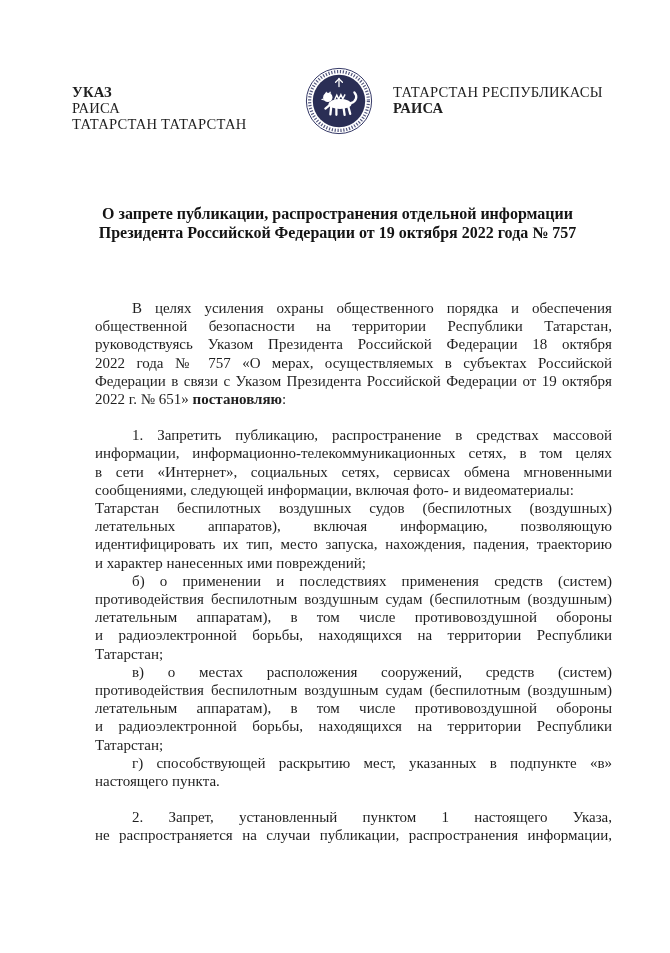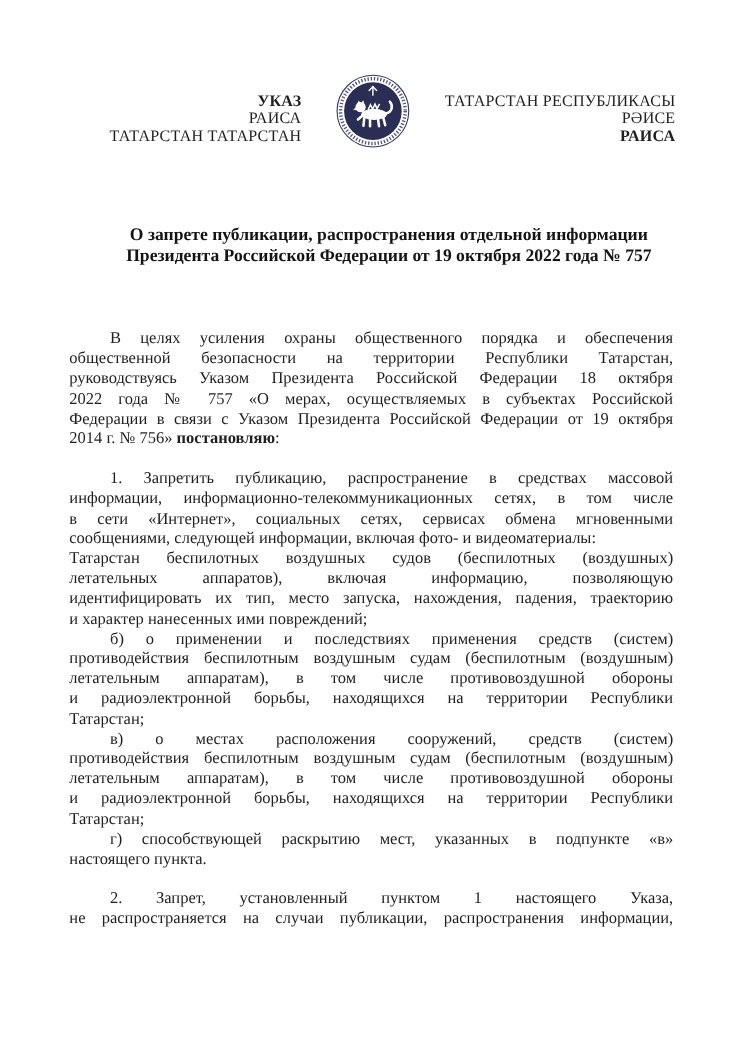--- a/index.html
+++ b/index.html
@@ -7,39 +7,39 @@
     position: relative;
     width: 670px;
     height: 953px;
     margin: 0 auto;
     background: #ffffff;
     font-family: "Liberation Serif", "DejaVu Serif", serif;
     color: #1f1f1f;
     overflow: hidden;
   }
   
-  .lh-block { position: absolute; text-align: right; font-size: 14.6px; line-height: 15.8px; letter-spacing: 0.2px; }
+  .lh-block { position: absolute; text-align: left; font-size: 14.6px; line-height: 15.8px; letter-spacing: 0.2px; }
   .lh-left  { left: 72px;  top: 85px; width: 202px; }
   .lh-right { left: 393px; top: 85px; width: 221px; }
   .lh-bold  { font-weight: bold; }
   .emblem { position: absolute; left: 304px; top: 66px; width: 70px; height: 70px; }
   
   .doc-title {
-    position: absolute; left: 79px; top: 204px; width: 549px;
+    position: absolute; left: 63px; top: 204px; width: 549px;
     text-align: center; font-weight: bold; font-size: 16px; line-height: 19.3px;
     color: #141414;
   }
   
   .doc-body {
     position: absolute; left: 63px; top: 299px; width: 549px;
     font-size: 15px; line-height: 18.2px;
   }
   .para { margin: 0; }
   .para.space { margin-top: 18px; }
-  .line { text-align: justify; text-align-last: justify; }
+  .line { text-align: justify; text-align-last: justify; margin-left: 32px; }
   .line.last { text-align-last: left; }
   .line.first { text-indent: 37px; }
   .b { font-weight: bold; }
 </style>
 </head>
 <body>
 
 <div class="page">
 
   <div class="lh-block lh-left">
@@ -76,41 +76,40 @@
           <path d="M26.2 38.6 L21.4 42.6"></path>
           <path d="M46.8 37.2 C 52.4 35.8, 53.8 30.2, 50.4 26.4"></path>
         </g>
         <path d="M30.6 33.8 l2.2 -4.6 l1.9 4.1 l2.2 -4.6 l1.9 4.1 l2.3 -4.4" stroke="#ffffff" stroke-width="1.4" fill="none"></path>
       </g>
     </svg>
   </div>
 
   <div class="lh-block lh-right">
     <div>ТАТАРСТАН РЕСПУБЛИКАСЫ</div>
-    <div>РӘИСЕ</div>
     <div class="lh-bold">РАИСА</div>
   </div>
 
   <div class="doc-title">
     <div>О запрете публикации, распространения отдельной информации</div>
     <div>Президента Российской Федерации от 19 октября 2022 года № 757</div>
   </div>
 
   <div class="doc-body">
       <div class="para">
         <div class="line first">В целях усиления охраны общественного порядка и обеспечения</div>
         <div class="line">общественной безопасности на территории Республики Татарстан,</div>
         <div class="line">руководствуясь Указом Президента Российской Федерации 18 октября</div>
         <div class="line">2022 года № 757 «О мерах, осуществляемых в субъектах Российской</div>
         <div class="line">Федерации в связи с Указом Президента Российской Федерации от 19 октября</div>
-        <div class="line last"><span>2014 г. № 756» </span><span class="b">постановляю</span><span>:</span></div>
+        <div class="line last"><span>2022 г. № 651» </span><span class="b">постановляю</span><span>:</span></div>
       </div>
       <div class="para space">
         <div class="line first">1. Запретить публикацию, распространение в средствах массовой</div>
-        <div class="line">информации, информационно-телекоммуникационных сетях, в том числе</div>
+        <div class="line">информации, информационно-телекоммуникационных сетях, в том целях</div>
         <div class="line">в сети «Интернет», социальных сетях, сервисах обмена мгновенными</div>
         <div class="line last">сообщениями, следующей информации, включая фото- и видеоматериалы:</div>
       </div>
       <div class="para">
         <div class="line">Татарстан беспилотных воздушных судов (беспилотных (воздушных)</div>
         <div class="line">летательных аппаратов), включая информацию, позволяющую</div>
         <div class="line">идентифицировать их тип, место запуска, нахождения, падения, траекторию</div>
         <div class="line last">и характер нанесенных ими повреждений;</div>
       </div>
       <div class="para">

